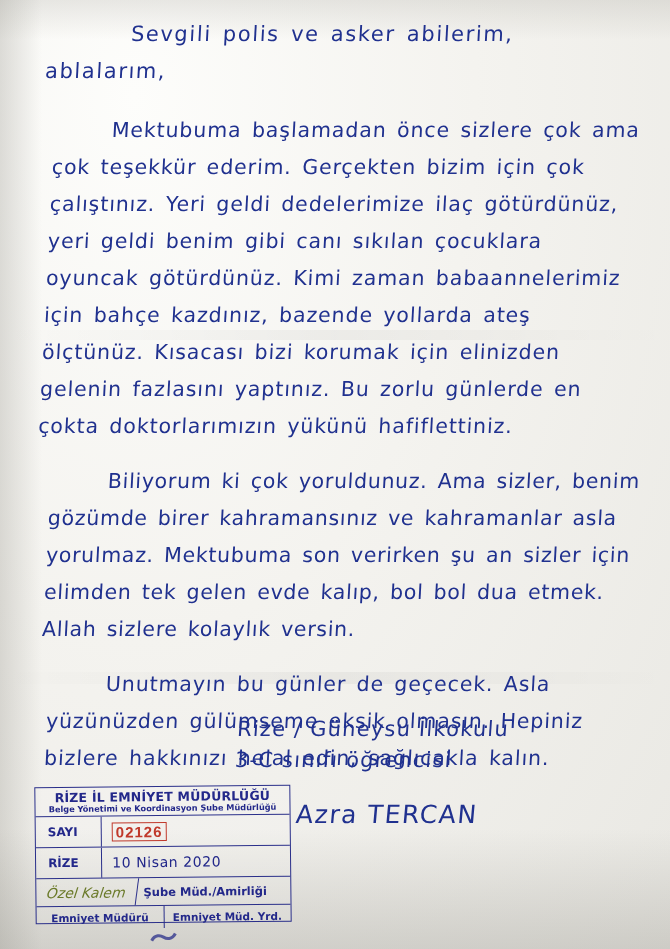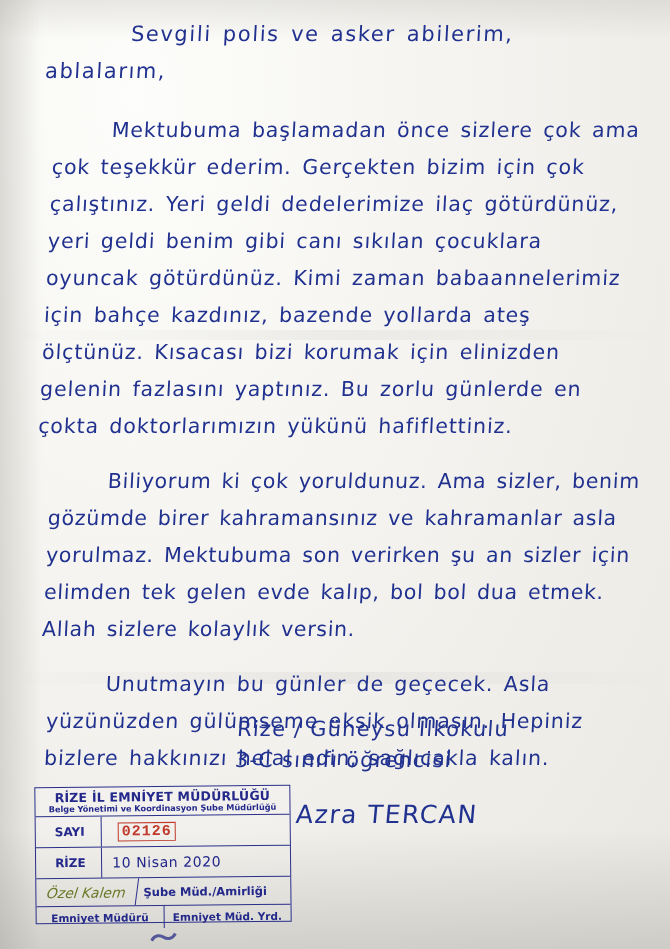--- a/index.html
+++ b/index.html
@@ -133,46 +133,45 @@
   .stamp-row {
     display: flex;
     align-items: center;
     height: 30px;
     border-bottom: 1.4px solid #2a2f8a;
   }
   .stamp-label {
     width: 66px;
     font-size: 12px;
     font-weight: bold;
-    padding-left: 19px;
+    padding-left: 12px;
     border-right: 1.4px solid #2a2f8a;
     height: 100%;
     display: flex;
     align-items: center;
     box-sizing: border-box;
   }
   .stamp-value {
     flex: 1;
     font-size: 13px;
     padding-left: 10px;
     display: flex;
     align-items: center;
     height: 100%;
     box-sizing: border-box;
   }
   .stamp-number {
     color: #c0392b;
-    font-family: Liberation Mono, monospace;
+    font-family: Liberation Sans, sans-serif;
     font-size: 15px;
     font-weight: bold;
     letter-spacing: 1px;
     border: 1.2px solid #c0392b;
     padding: 0 3px;
     line-height: 17px;
-    margin-left: 6px;
   }
   .stamp-date {
     font-size: 14px;
     letter-spacing: 0.6px;
   }
   .stamp-row-sign {
     display: flex;
     align-items: center;
     height: 27px;
     border-bottom: 1.4px solid #2a2f8a;

